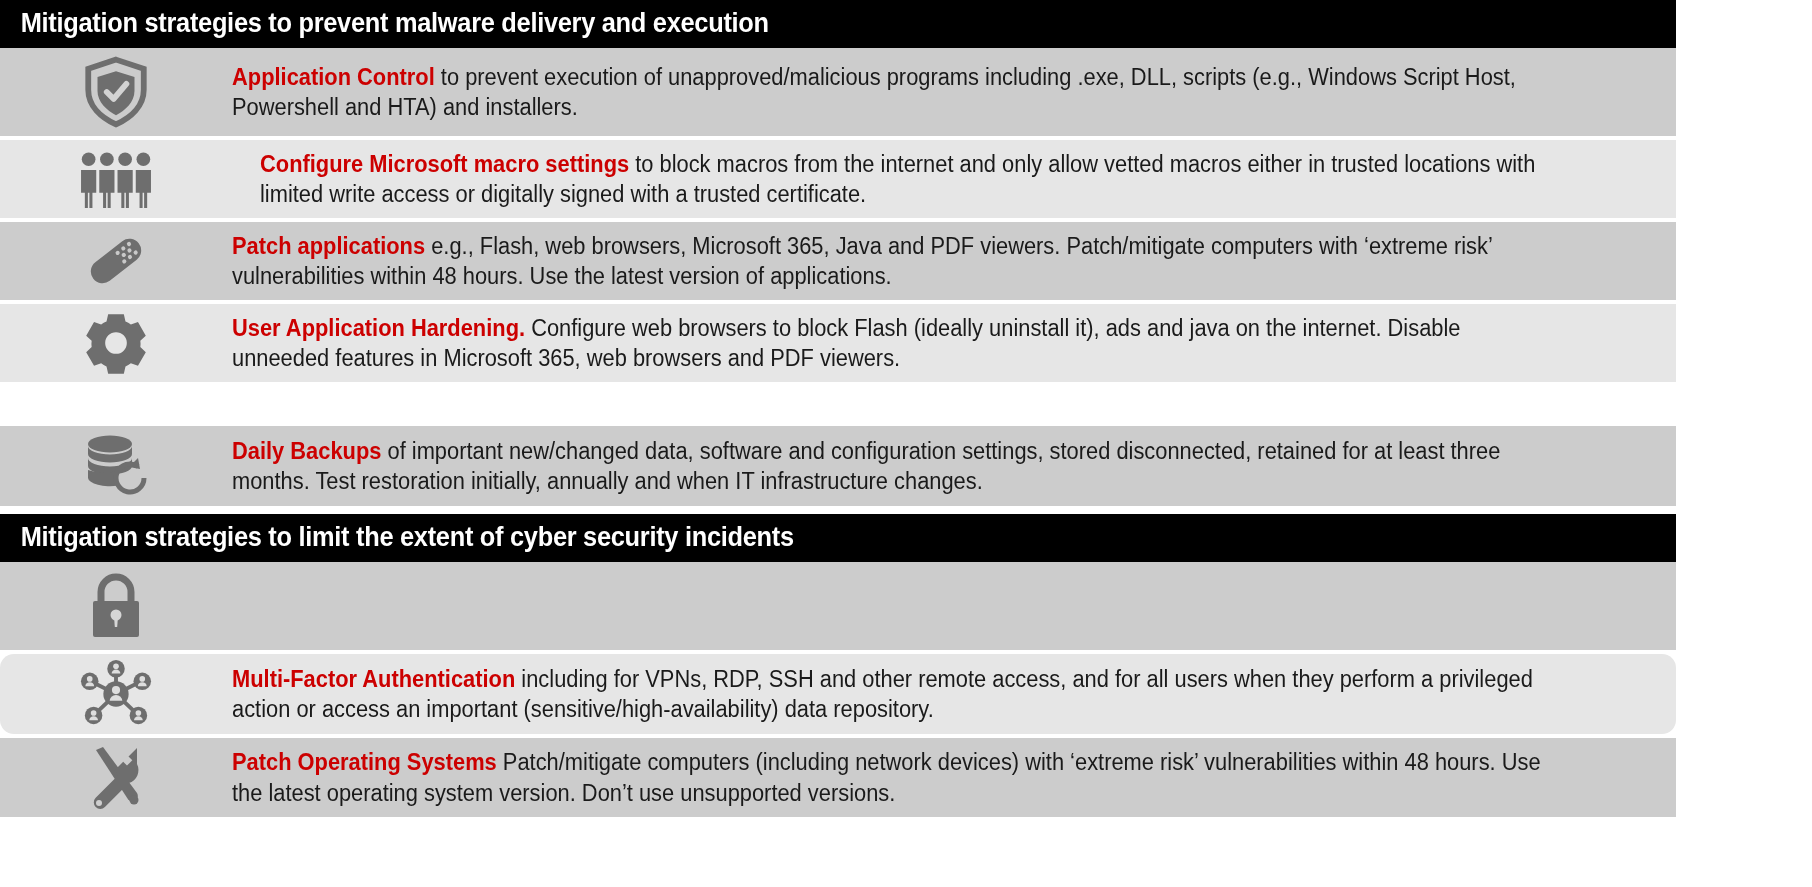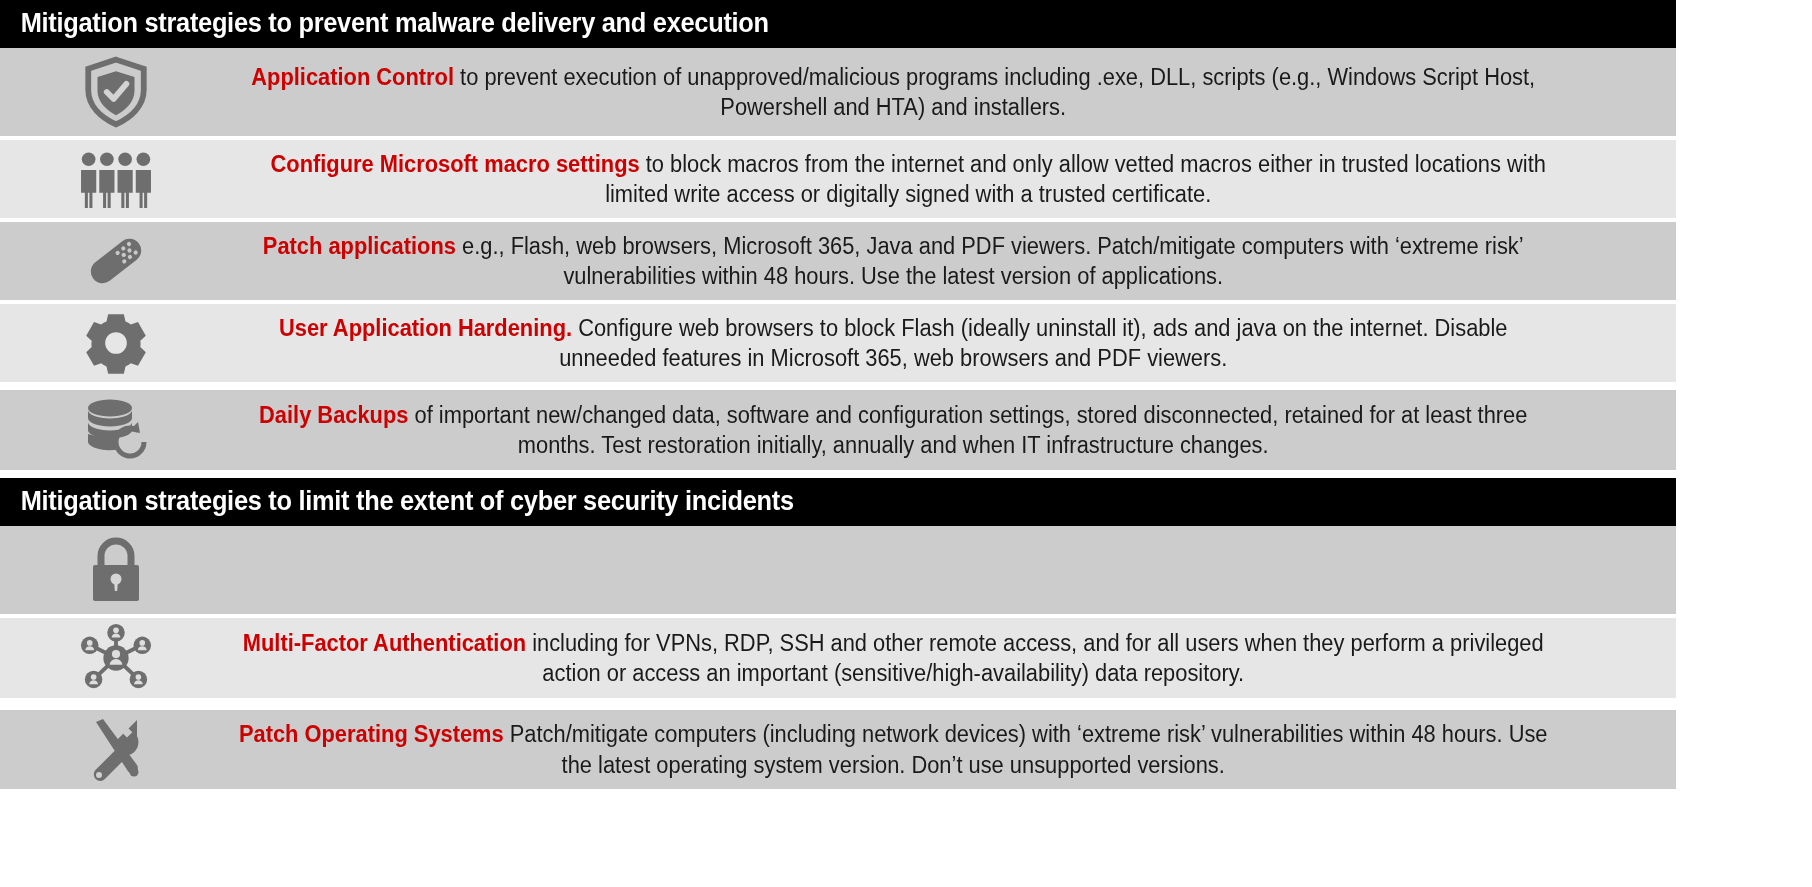--- a/index.html
+++ b/index.html
@@ -66,42 +66,41 @@
 
   .row-text {
     flex: 1 1 auto;
     padding: 9px 22px 9px 0;
     font-size: 23.5px;
     line-height: 1.28;
     color: #1a1a1a;
     display: flex;
     align-items: center;
     box-sizing: border-box;
-    text-align: center;
   }
   .row-text .inner {
     transform: scaleX(0.93);
     transform-origin: left center;
     width: 107.5%;
   }
   .lede {
     color: #cc0000;
     font-weight: bold;
   }
   .rest { color: #1a1a1a; }
 
   
   .r-h1 { min-height: 88px; }
   .r-h2 { min-height: 66px; gap: 28px; }
   .r-h3 { min-height: 70px; }
   .r-h4 { min-height: 66px; }
-  .r-backup { min-height: 80px; }
+  .r-backup { min-height: 80px; margin-top: 36px; }
   .r-lock { min-height: 88px; }
-  .r-mfa  { min-height: 80px; }
-  .r-tools{ min-height: 78px; margin-top: 8px; }
+  .r-mfa  { min-height: 80px; border-radius: 14px; }
+  .r-tools{ min-height: 78px; }
 
   .divider-white {
     height: 4px;
     background: #ffffff;
     width: 100%;
     flex: 0 0 auto;
   }
   .gap-white {
     height: 8px;
     background: #ffffff;

